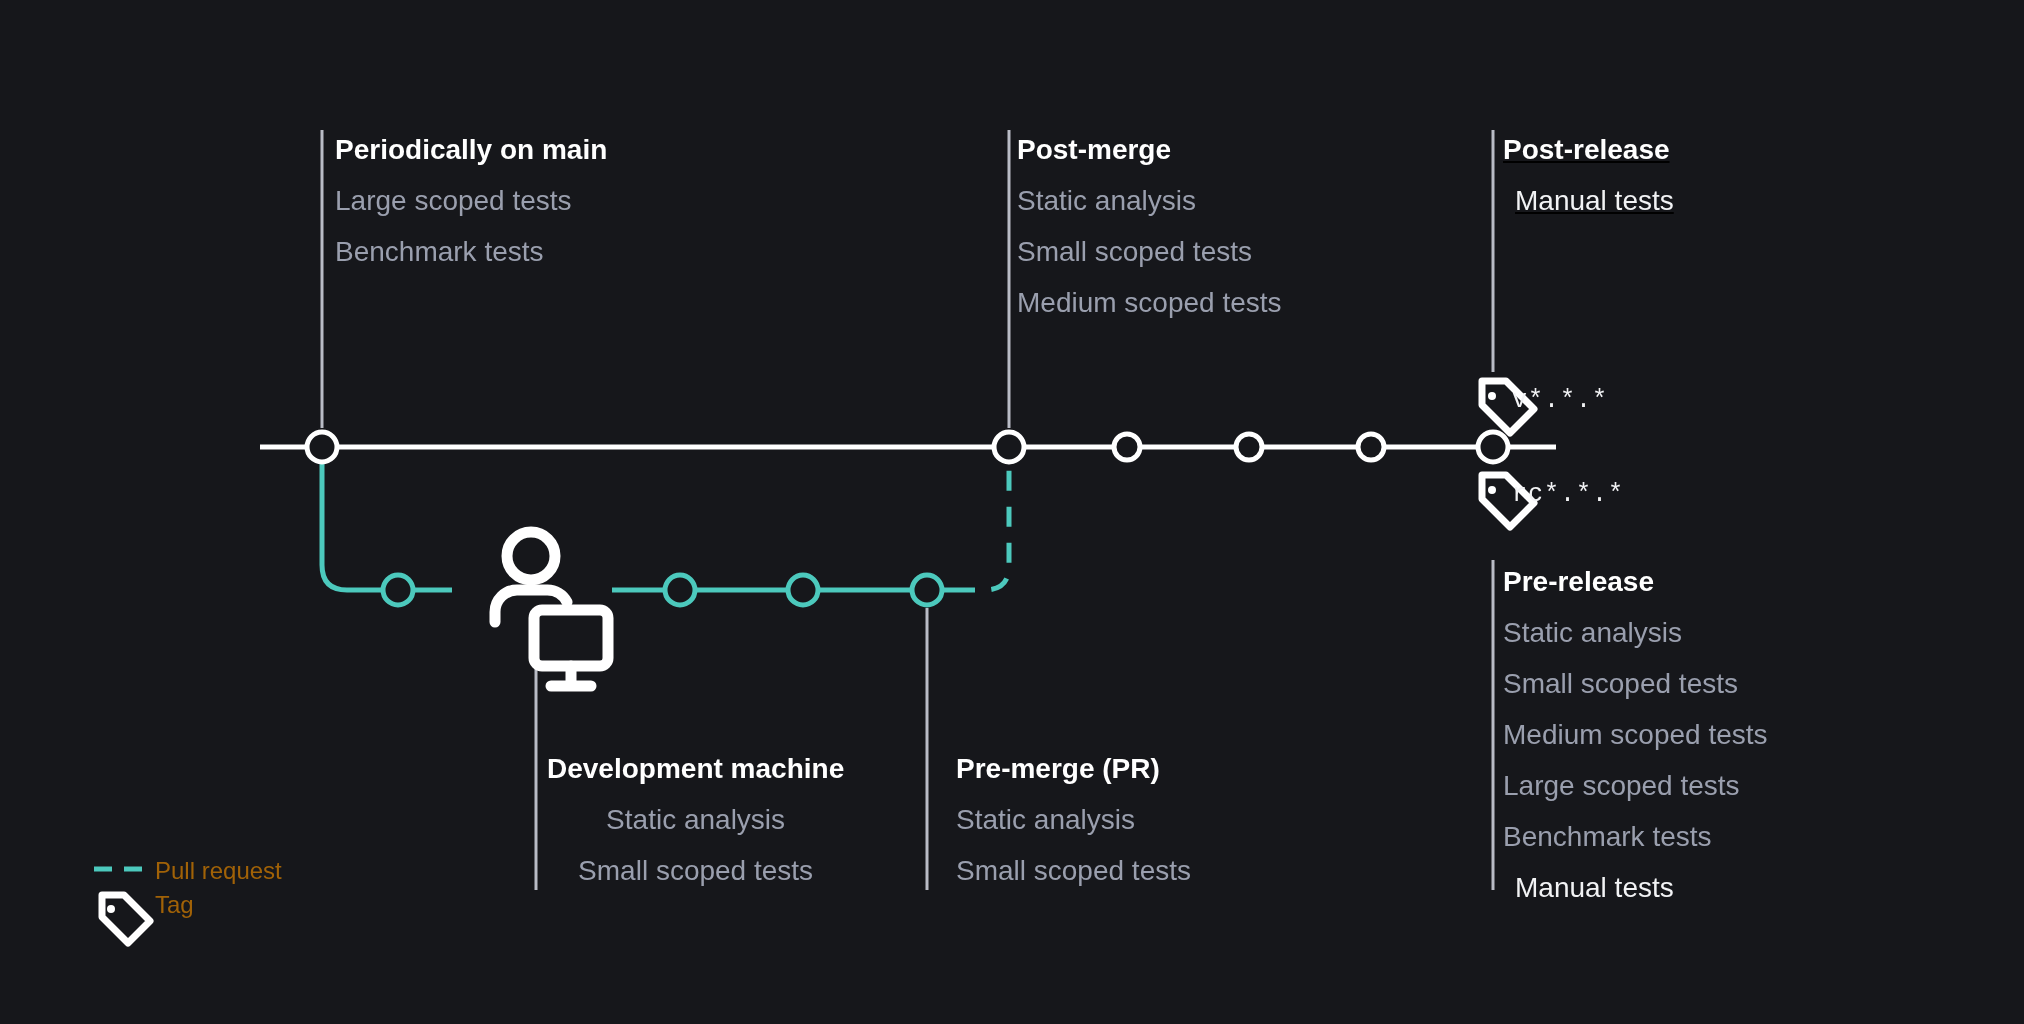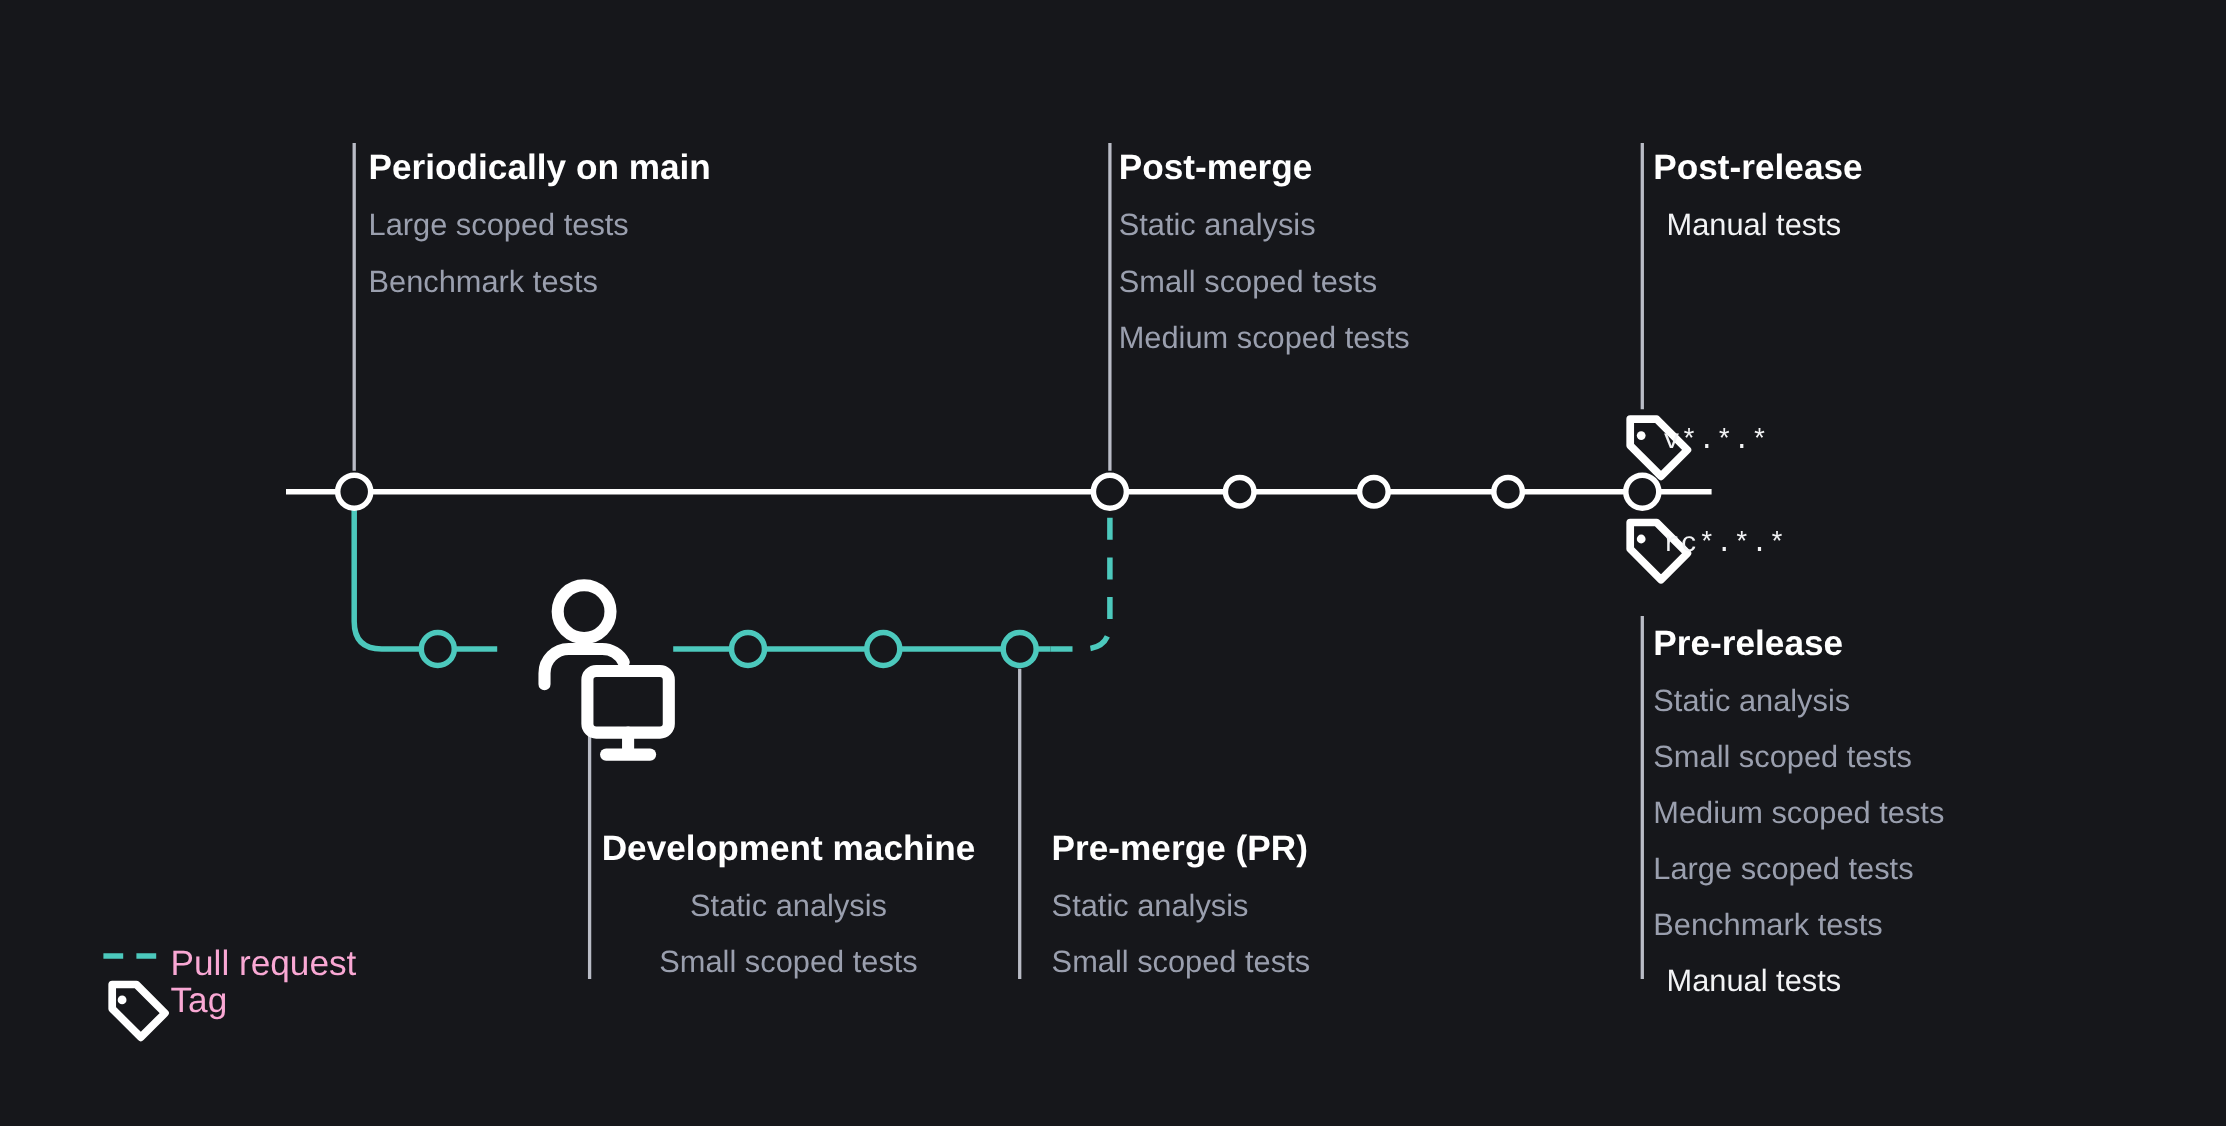--- a/index.html
+++ b/index.html
@@ -25,21 +25,21 @@
     top: 0;
     left: 0;
     width: 2024px;
     height: 1024px;
     overflow: visible;
   }
   .lbl-group {
     position: absolute;
   }
   .lbl-title {
-    font-size: 32px;
+    font-size: 28px;
     font-weight: bold;
     color: #ffffff;
     line-height: 1.0;
     white-space: nowrap;
   }
   .lbl-item {
     font-size: 28px;
     font-weight: normal;
     color: #9a9fae;
     line-height: 1.0;
@@ -53,22 +53,22 @@
   .tag-text {
     position: absolute;
     font-family: "Liberation Mono", "DejaVu Sans Mono", monospace;
     font-size: 25px;
     color: #f2f3f5;
     letter-spacing: 1px;
     white-space: nowrap;
   }
   .legend-text {
     position: absolute;
-    font-size: 32px;
-    color: #f9a8d4;
+    font-size: 24px;
+    color: #a16207;
     white-space: nowrap;
   }
 </style>
 </head>
 <body>
 
 <div id="stage">
 
   <svg class="layer" viewBox="0 0 2024 1024">
 
@@ -132,21 +132,21 @@
     <div class="lbl-item">Benchmark tests</div>
   </div>
 
   <div class="lbl-group" style="left:1017px; top:136px;">
     <div class="lbl-title">Post-merge</div>
     <div class="lbl-item">Static analysis</div>
     <div class="lbl-item">Small scoped tests</div>
     <div class="lbl-item">Medium scoped tests</div>
   </div>
 
-  <div class="lbl-group" style="left:1503px; top:136px;">
+  <div class="lbl-group" style="left:1503px; top:136px;text-decoration:underline;">
     <div class="lbl-title">Post-release</div>
     <div class="lbl-item bright">Manual tests</div>
   </div>
 
   <div class="lbl-group" style="left:1503px; top:568px;">
     <div class="lbl-title">Pre-release</div>
     <div class="lbl-item">Static analysis</div>
     <div class="lbl-item">Small scoped tests</div>
     <div class="lbl-item">Medium scoped tests</div>
     <div class="lbl-item">Large scoped tests</div>

